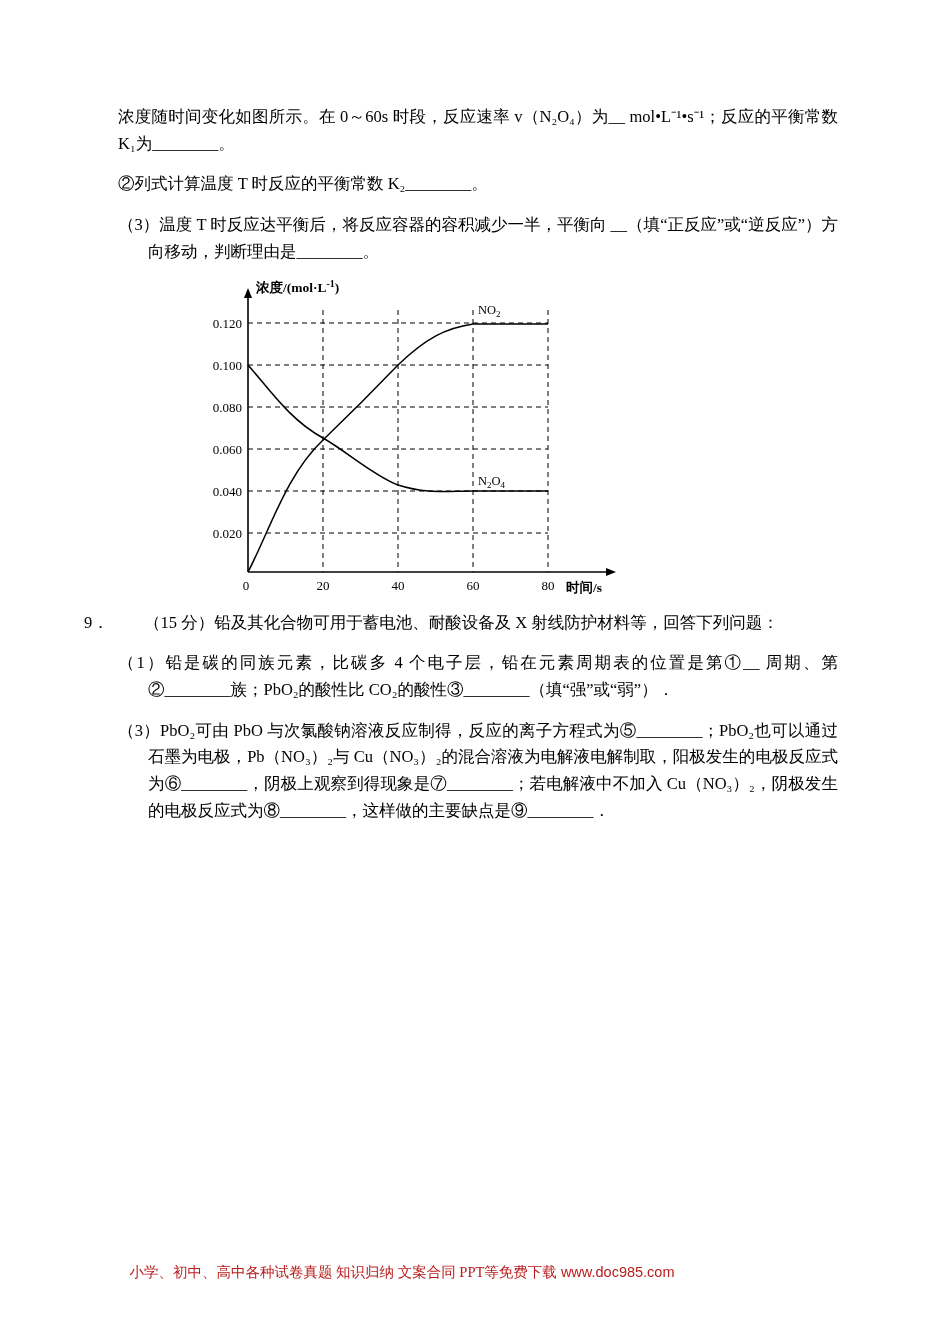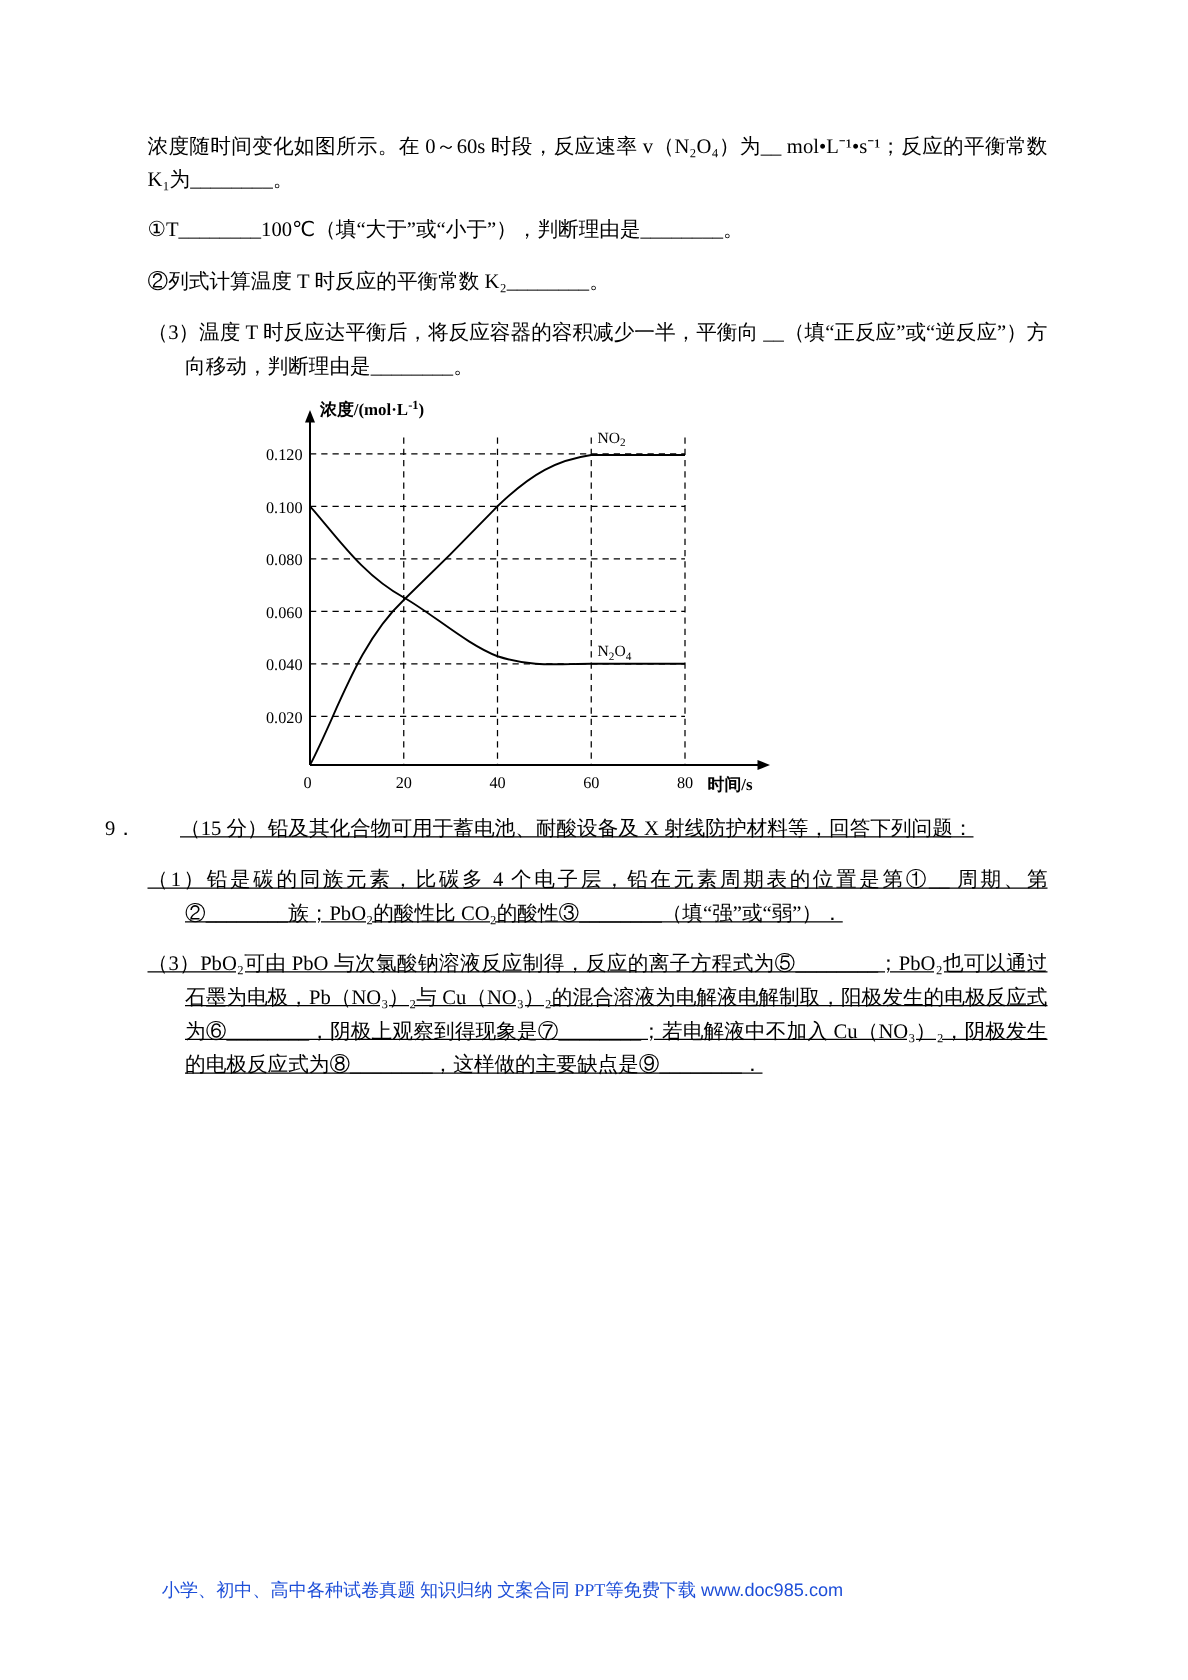--- a/index.html
+++ b/index.html
@@ -30,46 +30,44 @@
   
   .chartwrap{
     position:relative;
     width:460px;height:320px;
     margin:4px 0 10px 60px;
   }
   svg{display:block;}
   
   .q9{
     margin-top:6px;
-    text-decoration:underline;
   }
   .qnum{
     display:inline-block;
     width:26px;
   }
   .footer{
     position:absolute;
     left:0; right:0; bottom:62px;
     text-align:center;
     font-size:14.5px;
-    color:#1d4ed8;
+    color:#b91c1c;
     font-family:"Liberation Sans", sans-serif;
   }
   .footer .cn{font-family:"Liberation Serif",serif;}
 </style>
 </head>
 <body>
 
 <div class="page">
   <div class="content">
 
     <p class="line">浓度随时间变化如图所示。在 0～60s 时段，反应速率 v（N₂O₄）为__ mol•L⁻¹•s⁻¹；反应的平衡常数 K₁为________。</p>
 
 
-    <p class="line">①T________100℃（填“大于”或“小于”），判断理由是________。</p>
 
     <p class="line">②列式计算温度 T 时反应的平衡常数 K₂________。</p>
 
     <p class="line hang">（3）温度 T 时反应达平衡后，将反应容器的容积减少一半，平衡向 __（填“正反应”或“逆反应”）方向移动，判断理由是________。</p>
 
     <div class="chartwrap">
       <svg width="460" height="320" viewBox="0 0 460 320">
 
         <defs></defs>
 

